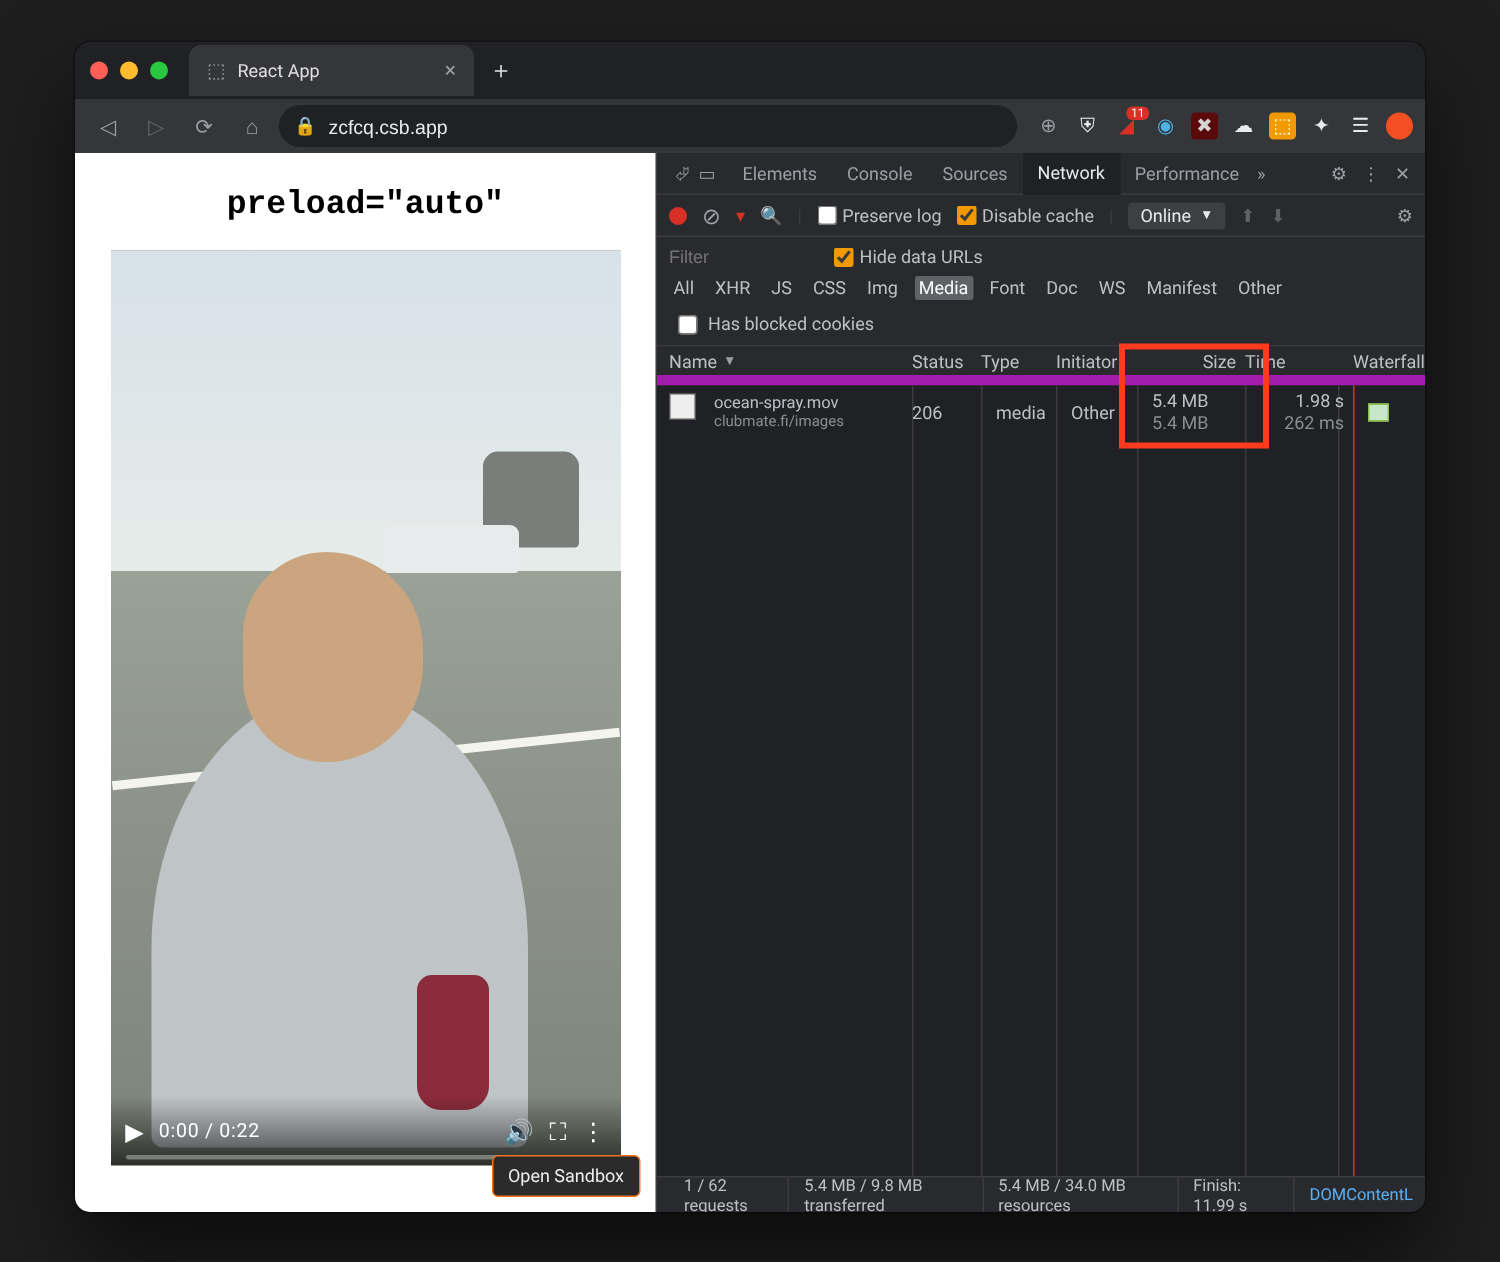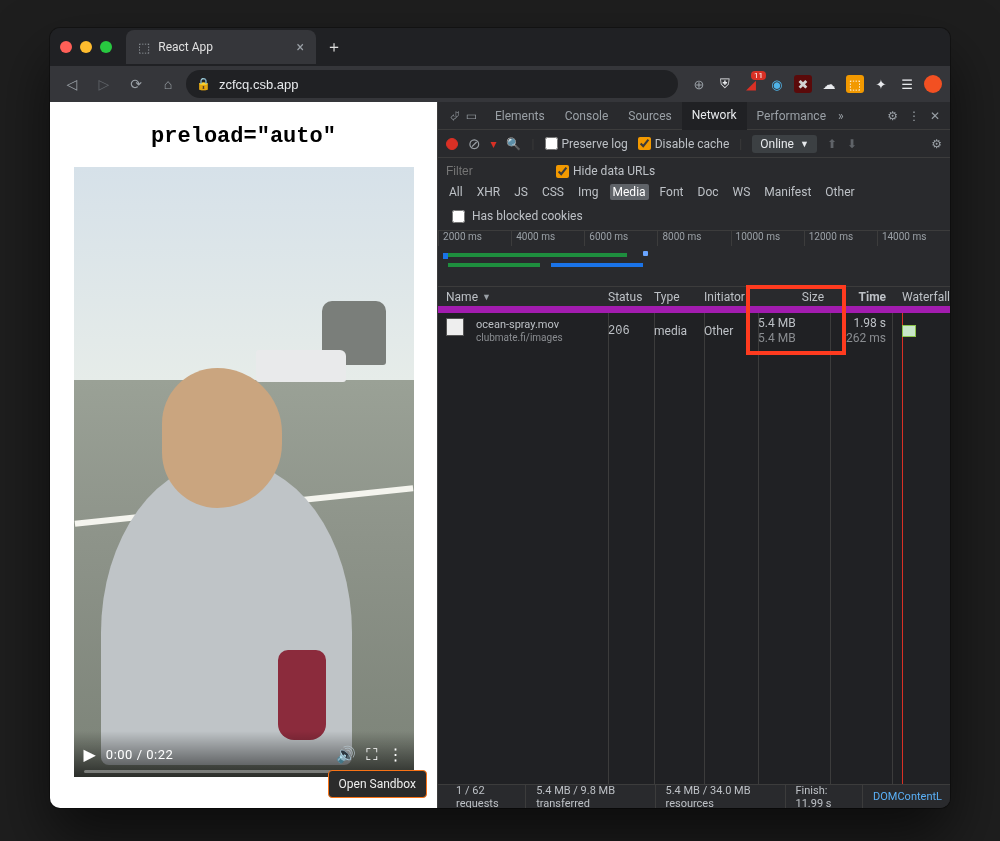--- a/index.html
+++ b/index.html
@@ -194,28 +194,28 @@
   .tl-dot { position:absolute; top:-2px; left:40%; width:5px; height:5px; background:#6aa5ff; border-radius:1px;}
   .grid-header {
     display:flex; height:26px; align-items:center; border-bottom:7px solid #a21caf;
     background:#292a2d; color:#bdc1c6;
   }
   .col-name { width:170px; padding-left:8px; display:flex; align-items:center; gap:4px;}
   .col-status { width:46px; }
   .col-type { width:50px; }
   .col-init { width:54px; }
   .col-size { width:72px; text-align:right; padding-right:6px;}
-  .col-time { width:62px; text-align:right; padding-right:6px;font-weight:bold;}
+  .col-time { width:62px; padding-right:6px;}
   .col-wf { flex:1; padding-left:10px;}
   .grid-body { flex:1; position:relative; background:#202124;}
   .row { display:flex; align-items:center; height:36px; color:#bdc1c6; position:relative;}
   .row .thumb { width:18px; height:18px; background:#eee; margin-right:6px; border:1px solid #555;}
   .row .name-col { width:170px; padding-left:8px; display:flex; align-items:flex-start; gap:6px; font-size:11px;}
   .row .name-sub { color:#8a8d91; font-size:10px;}
-  .row .status-col { width:46px;font-family:Liberation Mono, monospace;}
+  .row .status-col { width:56px;}
   .row .type-col { width:50px;}
   .row .init-col { width:54px;}
   .row .size-col { width:72px; text-align:left; padding-right:6px;}
   .row .time-col { width:62px; text-align:right; padding-right:6px;}
   .row .wf-col { flex:1; padding-left:10px;}
   .wf-block { width:14px; height:12px; background:#c8e6c9; border:1px solid #8bc34a;}
   .two-line { display:flex; flex-direction:column; line-height:1.25;}
   .vline { position:absolute; top:0; bottom:0; width:1px; background:#3c3c3c;}
   .redline { position:absolute; top:0; bottom:0; width:1px; background:#d93025;}
   .highlight-box {
@@ -361,38 +361,20 @@
           <span>WS</span>
           <span>Manifest</span>
           <span>Other</span>
           <label class="chk" style="margin-left:6px">
             <input type="checkbox" style="">
               <span>Has blocked cookies</span>
           </label>
         </div>
       </div>
 
-      <div class="timeline">
-        <div class="tl-ruler">
-          <div>2000 ms</div>
-          <div>4000 ms</div>
-          <div>6000 ms</div>
-          <div>8000 ms</div>
-          <div>10000 ms</div>
-          <div>12000 ms</div>
-          <div>14000 ms</div>
-        </div>
-        <div class="tl-bars">
-          <div class="tl-bar1"></div>
-            <div class="tl-bar2"></div>
-            <div class="tl-bar3"></div>
-            <div class="tl-bar4"></div>
-            <div class="tl-dot"></div>
-        </div>
-      </div>
 
       <div class="grid-header">
         <div class="col-name">
             <span>Name</span>
             <span style="color:#9aa0a6;font-size:9px">▼</span>
           </div>
         <div class="col-status">Status</div>
         <div class="col-type">Type</div>
         <div class="col-init">Initiator</div>
         <div class="col-size">Size</div>

